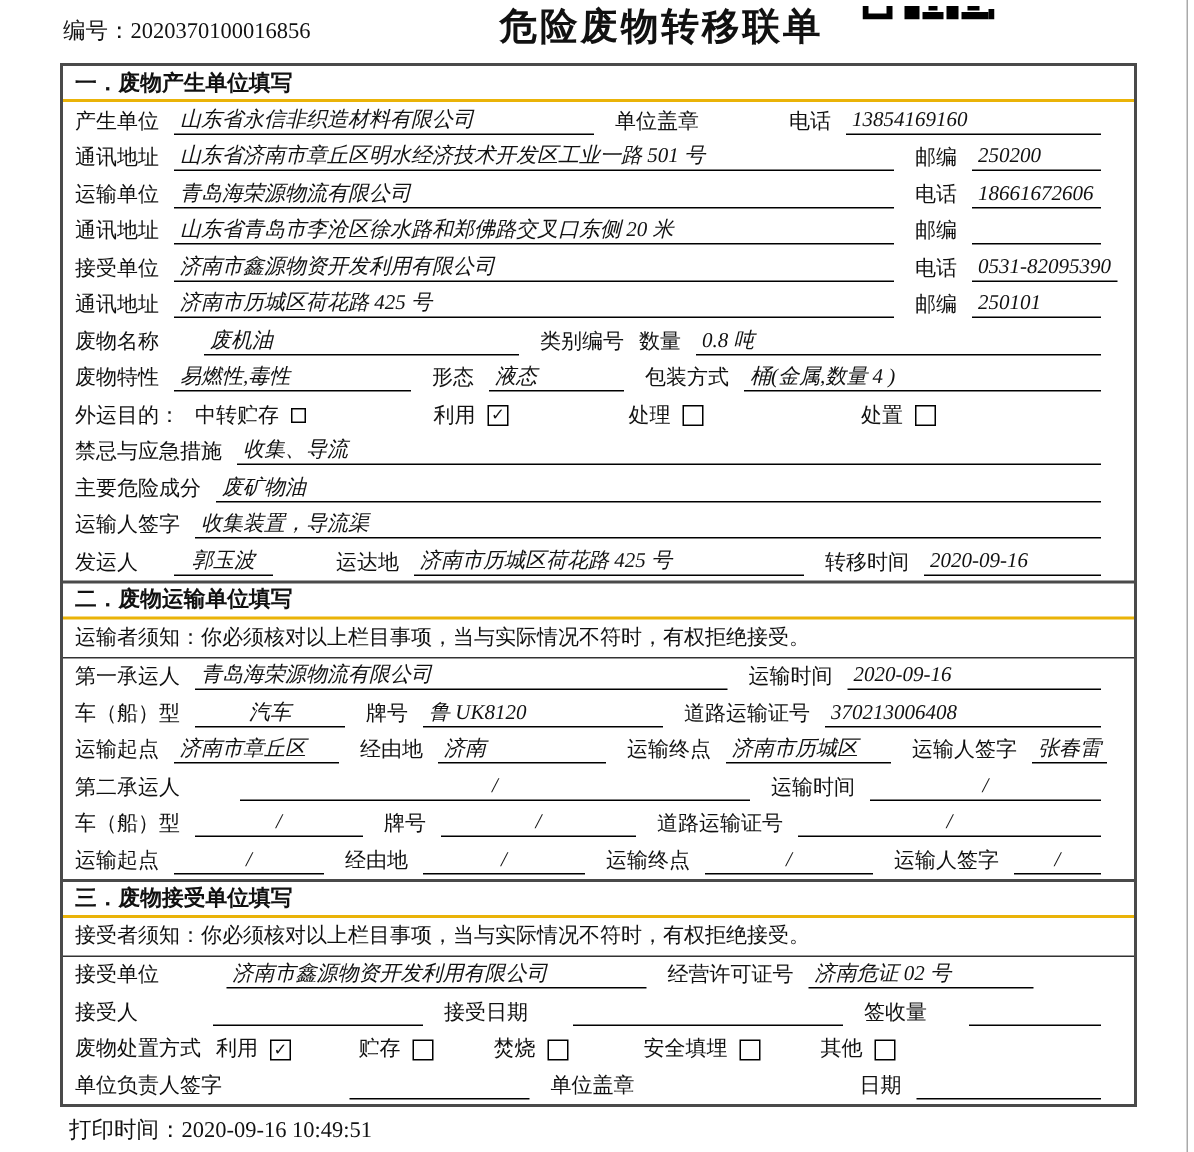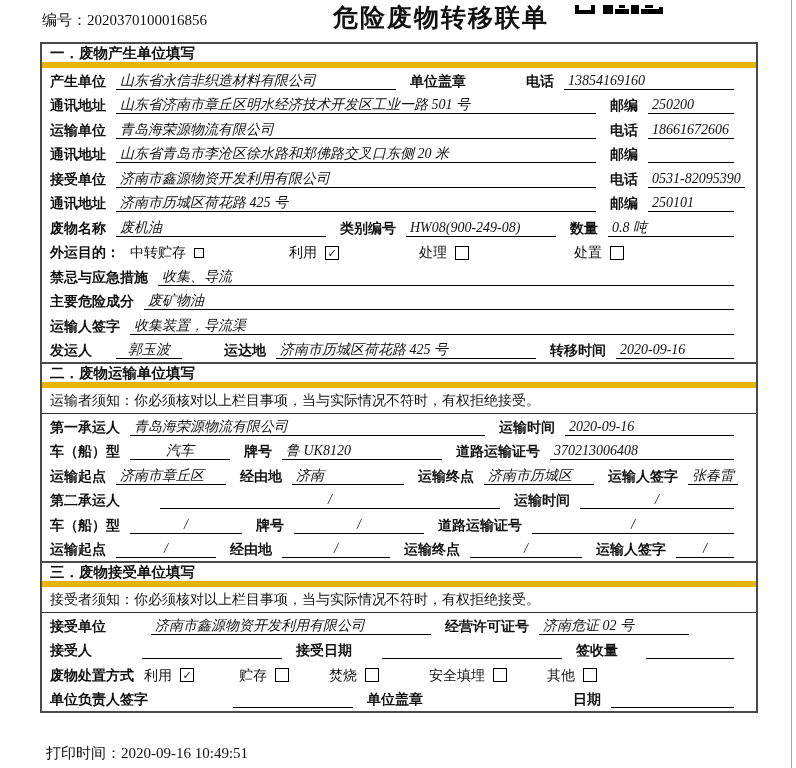--- a/index.html
+++ b/index.html
@@ -16,32 +16,32 @@
     font-size:25px;font-weight:bold;letter-spacing:2px;padding-left:86px;box-sizing:border-box;
   }
   .qr-frag{position:absolute;left:575px;top:0;width:88px;height:9px;}
   .form-table{
     position:absolute;left:40px;top:42px;width:718px;box-sizing:border-box;
     border:2px solid #4a4a4a;background:#fff;
   }
   .form-section + .form-section{border-top:2px solid #4a4a4a;}
   .sec-header{
     height:24px;box-sizing:border-box;display:flex;align-items:center;
-    padding:0 8px;border-bottom:6px solid #eab308;
+    padding:0 8px;border-bottom:2px solid #eab308;
     font-family:Liberation Sans, sans-serif;font-size:14.5px;font-weight:bold;
   }
   .note-row{
     height:26px;box-sizing:border-box;display:flex;align-items:center;
     padding:4px 8px;border-bottom:1px solid #333;font-size:14px;white-space:nowrap;
   }
   .frow{
     display:flex;align-items:flex-end;height:24.5px;box-sizing:border-box;
     padding:0 6px 3px 8px;font-size:14px;
   }
-  .flabel{white-space:nowrap;margin-right:10px;line-height:17px;flex-shrink:0;font-weight:bold;}
+  .flabel{white-space:nowrap;margin-right:10px;line-height:17px;flex-shrink:0;}
   .ffield{
     border-bottom:1px solid #000;line-height:17px;min-height:17px;
     padding:0 4px;margin-right:14px;white-space:nowrap;box-sizing:border-box;flex-shrink:0;
     overflow:visible;
     font-style:italic;
   }
   .ffield.grow{flex:1 1 auto;margin-right:16px;}
   .ffield.center{text-align:center;}
   .fgap{flex-shrink:1;}
   .cbgroup{display:flex;align-items:center;line-height:17px;flex-shrink:0;}
@@ -113,25 +113,32 @@
         <span class="ffield grow">0531-82095390</span>
       </div>
       <div class="frow">
         <span class="flabel">通讯地址</span>
         <span class="ffield" style="width: 480px;">济南市历城区荷花路 425 号</span>
         <span class="flabel">邮编</span>
         <span class="ffield grow">250101</span>
       </div>
       <div class="frow">
         <span class="flabel">废物名称</span>
-        <span class="ffield" style="width: 210px;">废机油</span>
+        <span class="ffield" style="width: 210px; margin-left: 20px;">废机油</span>
         <span class="flabel">类别编号</span>
-        <span class="ffield" style="width: 150px;">HW08(900-249-08)</span>
         <span class="flabel">数量</span>
         <span class="ffield grow">0.8 吨</span>
+      </div>
+      <div class="frow">
+        <span class="flabel">废物特性</span>
+        <span class="ffield" style="width: 158px;">易燃性,毒性</span>
+        <span class="flabel">形态</span>
+        <span class="ffield" style="width: 90px;">液态</span>
+        <span class="flabel">包装方式</span>
+        <span class="ffield grow">桶(金属,数量 4 )</span>
       </div>
       <div class="frow">
         <span class="flabel">外运目的：</span>
         <span class="cbgroup">
           <span class="cblabel">中转贮存</span>
           <span class="cbox small"></span>
         </span>
         <span class="fgap" style="width: 85px;"></span>
         <span class="cbgroup">
           <span class="cblabel">利用</span>

